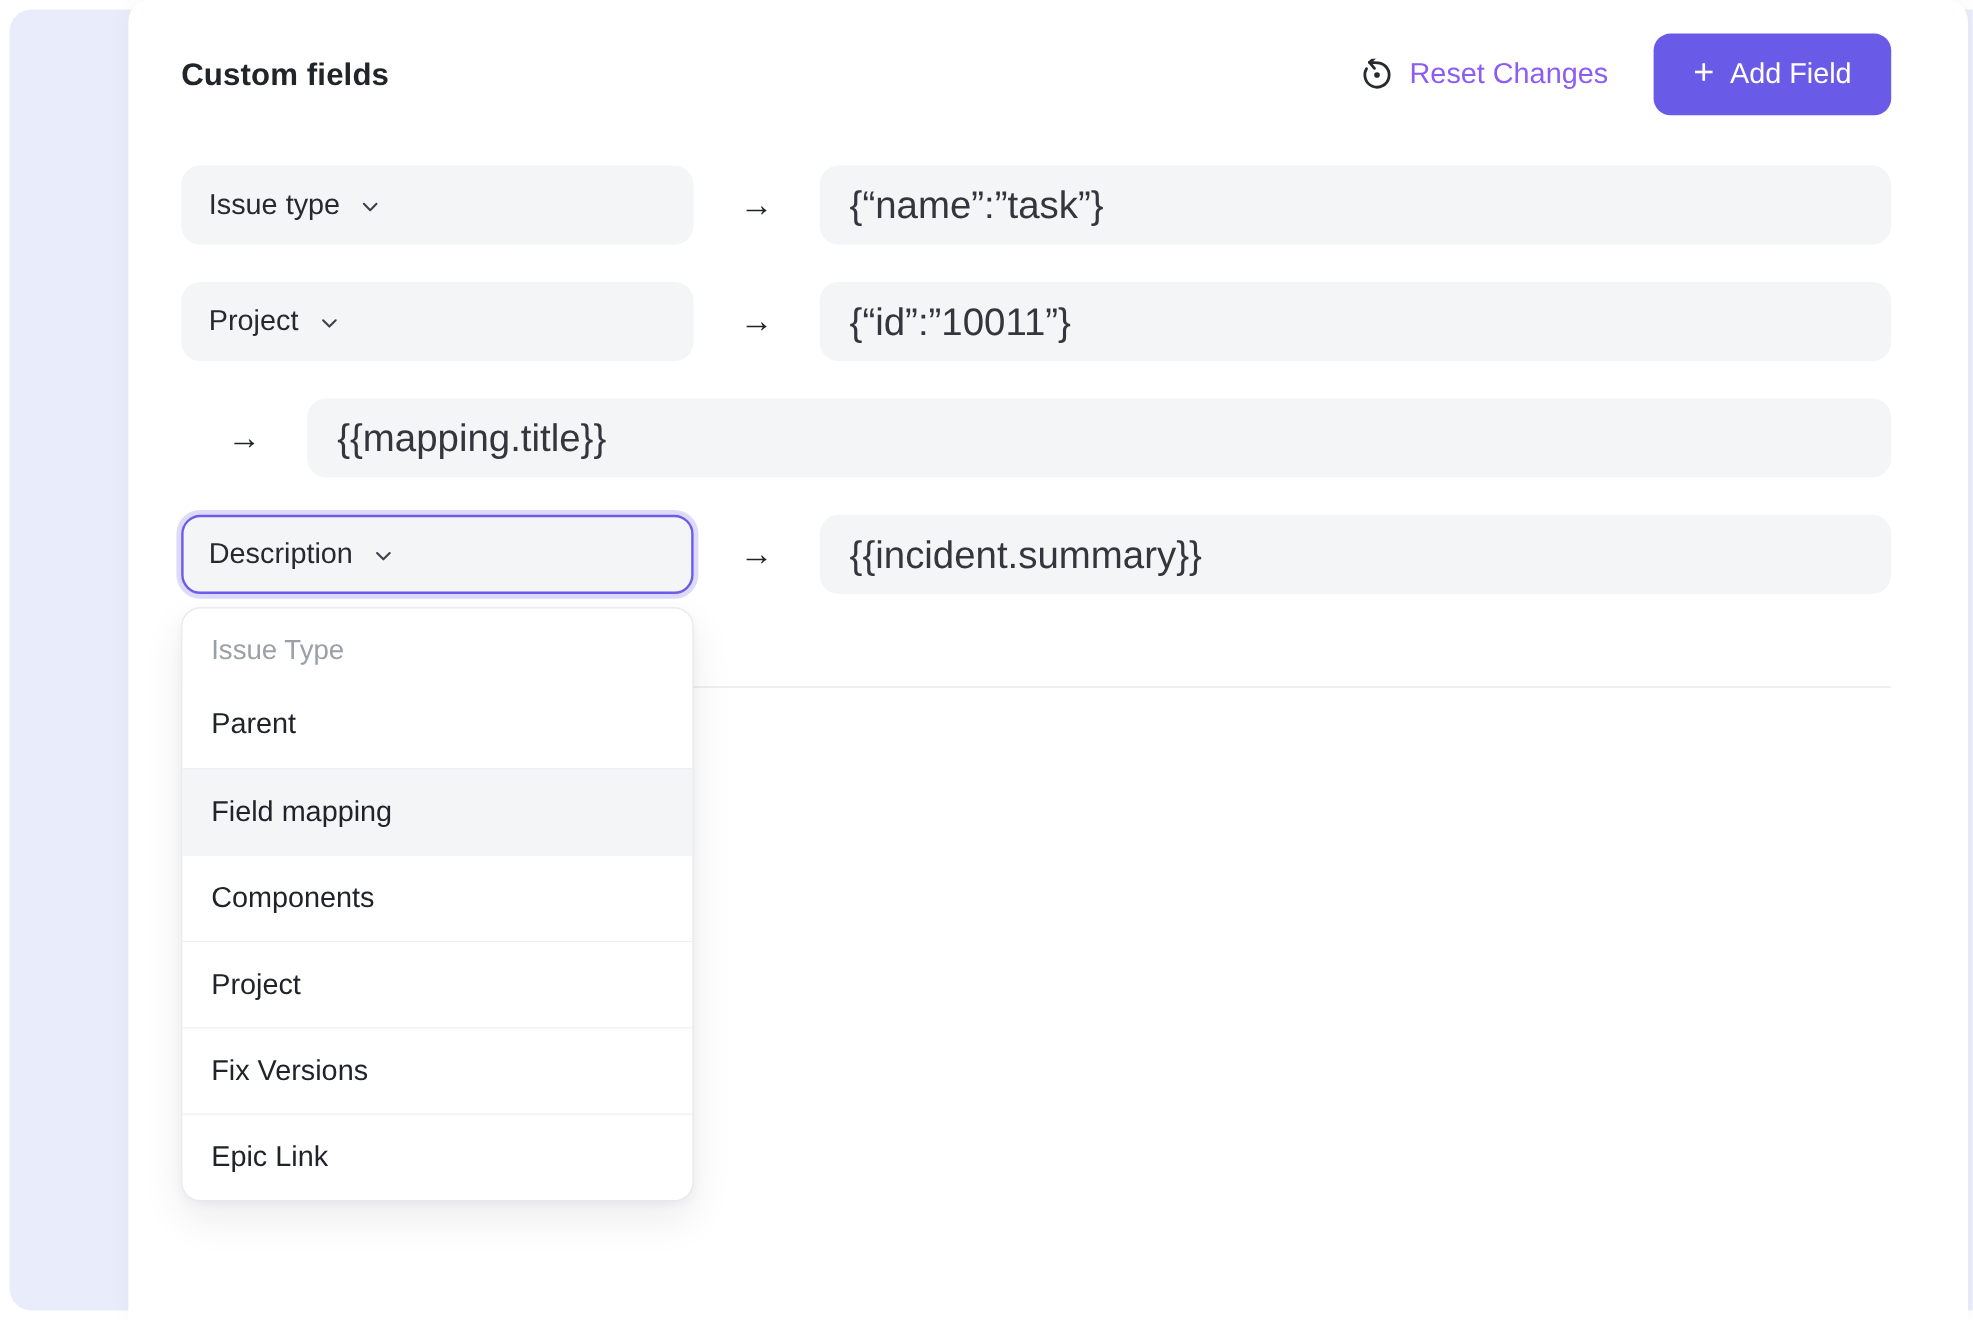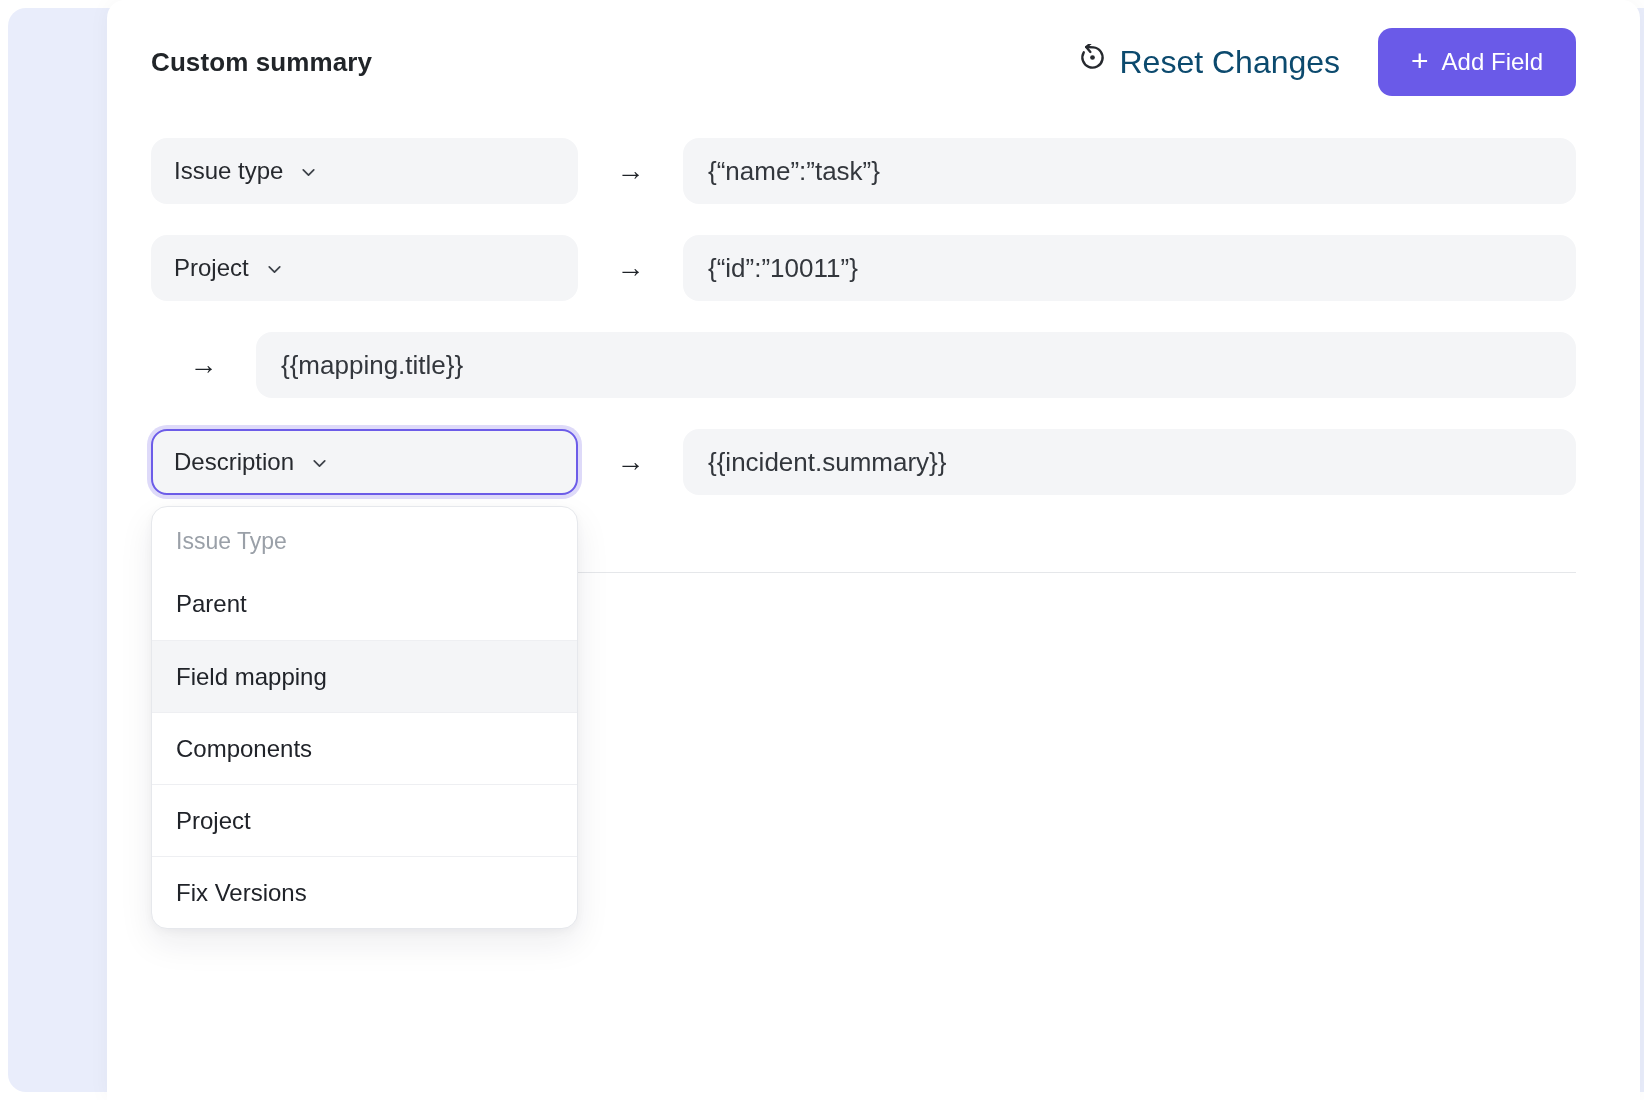--- a/index.html
+++ b/index.html
@@ -41,26 +41,27 @@
     color:#212529;
     letter-spacing:0.1px;
   }
   .header-actions {
     display:flex;
     align-items:center;
     gap:38px;
   }
   .reset-btn {
     display:flex;
+    align-items:center;
     gap:14px;
     background:none;
     border:none;
     font-family:inherit;
-    font-size:32px;
-    color:#0c4a6e;
+    font-size:24px;
+    color:#8b5cf6;
     cursor:pointer;
   }
   .reset-btn svg { width:27px; height:27px; display:block; color:#26292e; }
   .add-btn {
     display:flex;
     align-items:center;
     gap:13px;
     height:68px;
     padding:0 33px;
     border:none;
@@ -111,21 +112,21 @@
     color:#1f2328;
   }
   .value {
     flex:1;
     height:66px;
     background:#f4f5f7;
     border-radius:16px;
     display:flex;
     align-items:center;
     padding:0 25px;
-    font-size:26px;
+    font-size:32px;
     color:#33373d;
     cursor:text;
   }
   
   .divider {
     margin-top:77px;
     height:1px;
     background:#e5e7ea;
   }
   
@@ -160,21 +161,21 @@
   .dd-item.highlighted { background:#f4f5f7; }
 </style>
 </head>
 <body>
 
 <div class="bg-panel"></div>
 
 <div class="card">
 
   <div class="header">
-    <div class="title">Custom summary</div>
+    <div class="title">Custom fields</div>
     <div class="header-actions">
       <button class="reset-btn">
         <span>
           <svg viewBox="0 0 24 24" fill="none" stroke="currentColor" stroke-width="2.1" stroke-linecap="round" stroke-linejoin="round">
             <g transform="rotate(50 12 12)">
               <polyline points="1.3 4.6 1.3 10.3 7 10.3"></polyline>
               <path d="M3.51 15a9 9 0 1 0 2.13-9.36L1.3 10.3"></path>
             </g>
             <circle cx="12" cy="12" r="2.1" fill="currentColor" stroke="none"></circle>
           </svg>
@@ -238,15 +239,16 @@
 
   <div class="divider"></div>
 
   <div class="dropdown">
     <div class="dd-header">Issue Type</div>
     <div class="dd-item">Parent</div>
     <div class="dd-item highlighted">Field mapping</div>
     <div class="dd-item">Components</div>
     <div class="dd-item">Project</div>
     <div class="dd-item">Fix Versions</div>
+    <div class="dd-item">Epic Link</div>
   </div>
 
 </div>
 
 </body></html>

